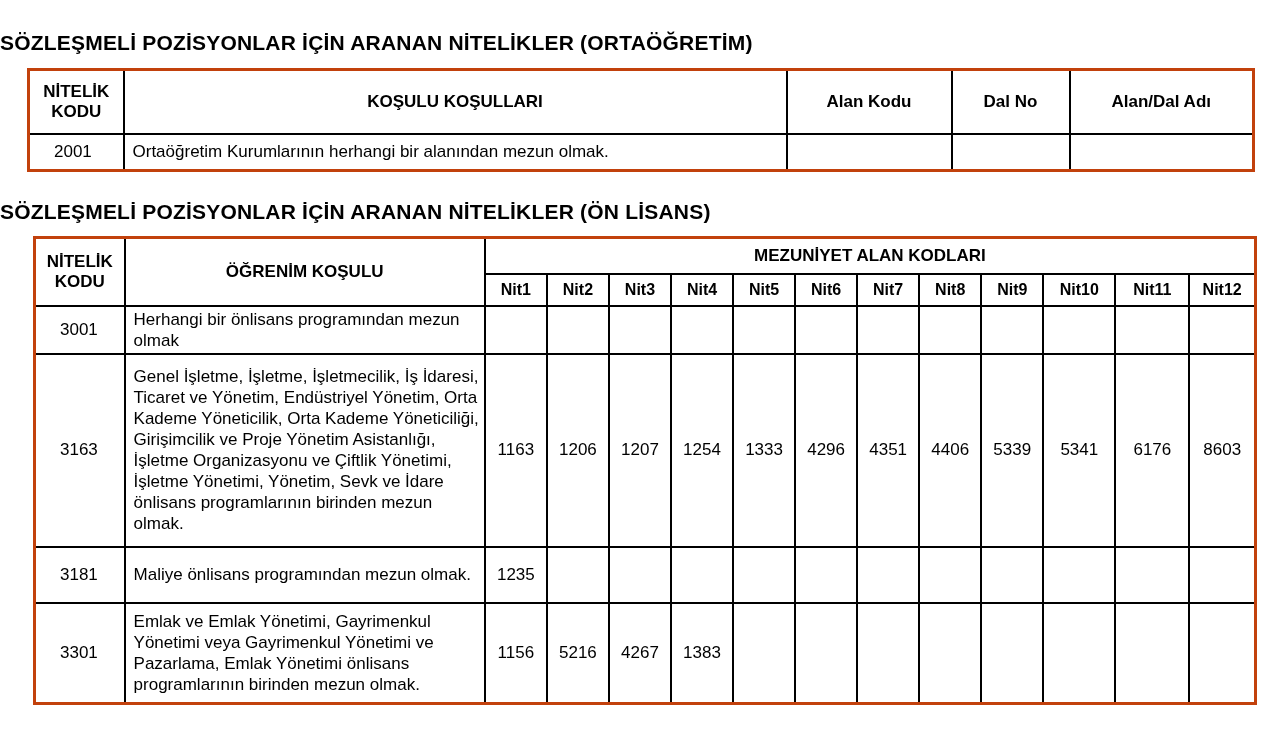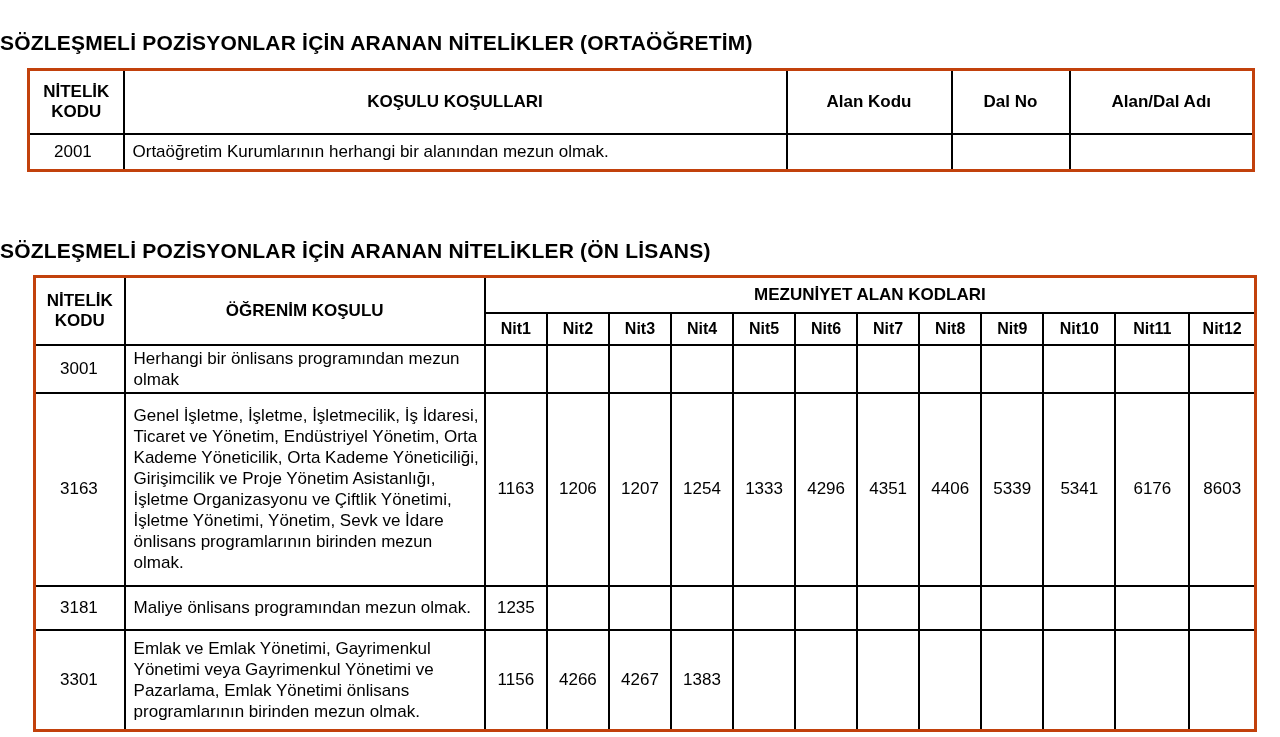--- a/index.html
+++ b/index.html
@@ -15,21 +15,21 @@
   .doc { width: 1280px; }
 
   .table-title {
     text-align: left;
     font-size: 21px;
     font-weight: bold;
     letter-spacing: 0.2px;
     margin: 0;
   }
   .title-1 { padding: 31px 0 13px 0; }
-  .title-2 { padding: 67px 0 12px 0; }
+  .title-2 { padding: 28px 0 12px 0; }
 
   table {
     border-collapse: collapse;
     table-layout: fixed;
     border: 3px solid #c2410c;
   }
   th, td {
     border: 2px solid #000000;
     padding: 0;
     overflow: hidden;
@@ -65,21 +65,21 @@
     padding: 2px 4px 2px 8px;
     text-align: left;
     margin-top: 7px;
   }
   .nit-cell {
     font-size: 17px;
     text-align: center;
   }
   .row-3001 { height: 47px; }
   .row-3163 { height: 193px; }
-  .row-3181 { height: 44px; }
+  .row-3181 { height: 56px; }
   .row-3301 { height: 101px; }
 </style>
 </head>
 <body>
 
 <div class="doc">
 
   <div class="table-title title-1">SÖZLEŞMELİ POZİSYONLAR İÇİN ARANAN NİTELİKLER (ORTAÖĞRETİM)</div>
 
   <table class="tbl-orta">
@@ -198,21 +198,21 @@
         <td class="nit-cell"></td>
         <td class="nit-cell"></td>
         <td class="nit-cell"></td>
         <td class="nit-cell"></td>
         <td class="nit-cell"></td>
       </tr>
       <tr class="row-3301">
         <td class="code-cell">3301</td>
         <td class="req-cell">Emlak ve Emlak Yönetimi, Gayrimenkul Yönetimi veya Gayrimenkul Yönetimi ve Pazarlama, Emlak Yönetimi önlisans programlarının birinden mezun olmak.</td>
         <td class="nit-cell">1156</td>
-        <td class="nit-cell">4266</td>
+        <td class="nit-cell">5216</td>
         <td class="nit-cell">4267</td>
         <td class="nit-cell">1383</td>
         <td class="nit-cell"></td>
         <td class="nit-cell"></td>
         <td class="nit-cell"></td>
         <td class="nit-cell"></td>
         <td class="nit-cell"></td>
         <td class="nit-cell"></td>
         <td class="nit-cell"></td>
         <td class="nit-cell"></td>

